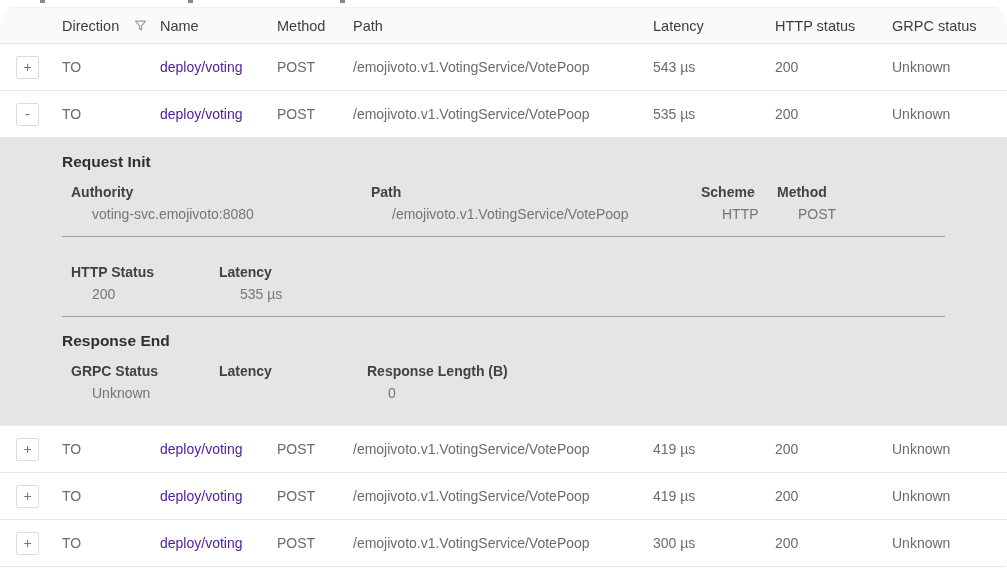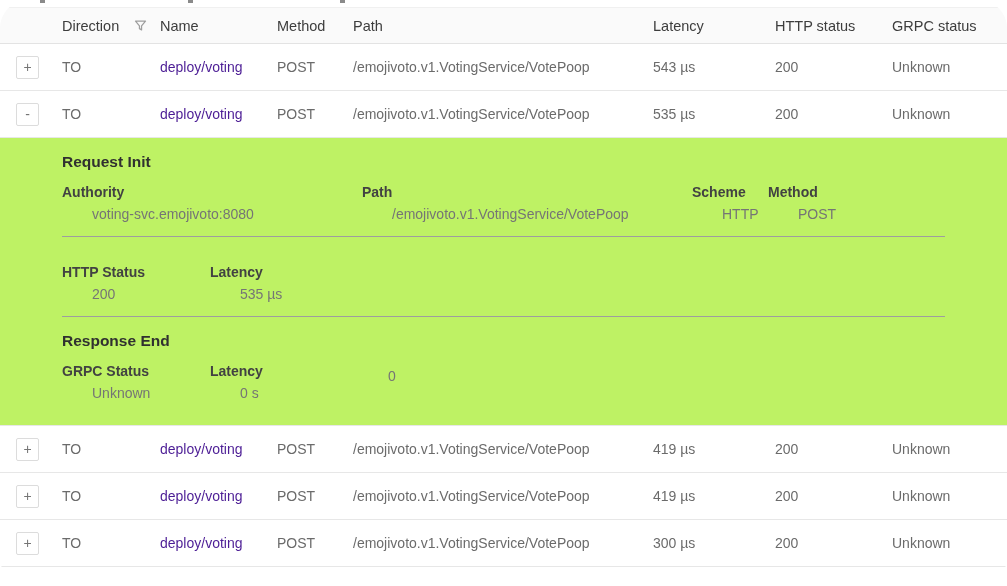--- a/index.html
+++ b/index.html
@@ -24,28 +24,28 @@
   .cell { padding-right:8px; white-space:nowrap; overflow:hidden; }
   .c-expand { padding-left:16px; }
 
   .expand-btn { width:23px; height:23px; border:1px solid #dcdcdc; background:#fff; border-radius:2px;
     color:#757575; font-size:14px; line-height:1; cursor:pointer; display:flex; align-items:center; justify-content:center;
     font-family:"Liberation Sans","DejaVu Sans",sans-serif; }
 
   .link { color:#4c1d95; text-decoration:none; cursor:pointer; }
 
   
-  .detail { border-bottom:1px solid #e7e7e7; background:#bef264; padding:0 62px 23px 62px; }
+  .detail { border-bottom:1px solid #e7e7e7; background:#e5e5e5; padding:0 62px 23px 62px; }
   .section { padding-top:14px; }
   .section-title { font-size:15.5px; font-weight:700; color:#303030; line-height:19px; }
   .fields { display:grid; margin-top:13px; }
   .fields.req { grid-template-columns:300px 330px 76px 75px 1fr; }
   .fields.resp-init { grid-template-columns:148px 1fr; }
   .fields.resp-end { grid-template-columns:148px 148px 1fr; }
-  .f-label { font-size:14px; font-weight:700; color:#424242; line-height:17px; white-space:nowrap; }
+  .f-label { font-size:14px; font-weight:700; color:#424242; line-height:17px; white-space:nowrap;margin-left:9px; }
   .f-value { margin-top:5px; font-size:14px; color:#757575; line-height:17px; white-space:nowrap;margin-left:30px; }
   .sec-divider { margin-top:13px; border-bottom:1px solid #9e9e9e; }
 </style>
 </head>
 <body>
 
 <div class="page">
 
   <div class="top-strip">
     <div class="remnant" style="left:40px"></div>
@@ -138,23 +138,23 @@
 
     <div class="section">
       <div class="section-title">Response End</div>
       <div class="fields resp-end">
         <div>
           <div class="f-label">GRPC Status</div>
           <div class="f-value">Unknown</div>
         </div>
         <div>
           <div class="f-label">Latency</div>
-          <div class="f-value">0 s</div>
         </div>
         <div>
+          <div class="f-label">Response Length (B)</div>
           <div class="f-value">0</div>
         </div>
       </div>
     </div>
 
   </div>
 
   <div class="grid-row trow">
     <div class="cell c-expand">
         <button class="expand-btn">+</button>

